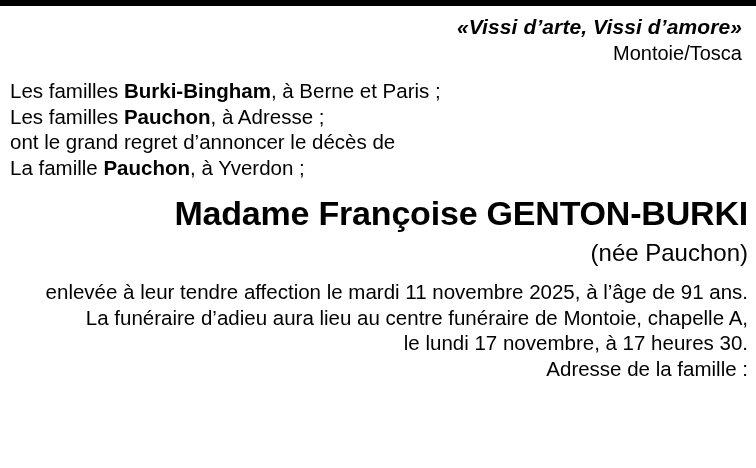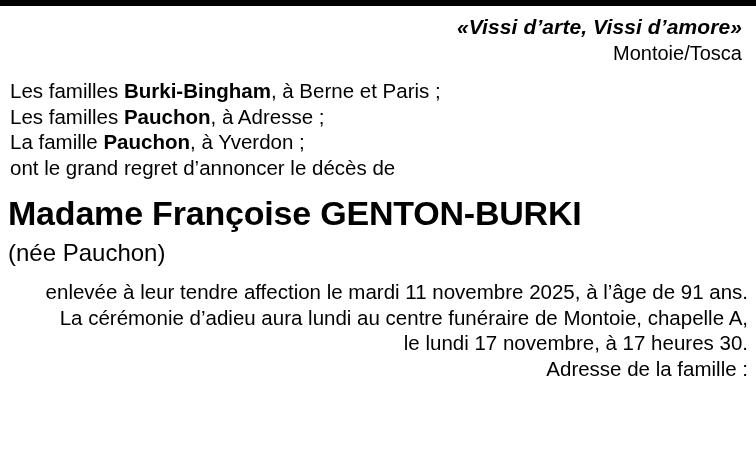--- a/index.html
+++ b/index.html
@@ -53,21 +53,21 @@
   }
   .families div {
     font-size: 20.5px;
     line-height: 25.5px;
     white-space: nowrap;
   }
   .families b {
     font-weight: bold;
   }
   .name-block {
-    text-align: left;
+    text-align: right;
     margin-top: 12px;
   }
   .deceased-name {
     font-size: 34px;
     font-weight: bold;
     line-height: 42px;
     letter-spacing: -0.2px;
     white-space: nowrap;
   }
   .maiden-name {
@@ -97,29 +97,29 @@
   <div class="top-rule"></div>
 
   <div class="epigraph">
     <div class="epigraph-quote">«Vissi d’arte, Vissi d’amore»</div>
     <div class="epigraph-source">Montoie/Tosca</div>
   </div>
 
   <div class="families">
     <div><span>Les familles </span><b>Burki-Bingham</b><span>, à Berne et Paris ;</span></div>
     <div><span>Les familles </span><b>Pauchon</b><span>, à Adresse ;</span></div>
+    <div>ont le grand regret d’annoncer le décès de</div>
     <div><span>La famille </span><b>Pauchon</b><span>, à Yverdon ;</span></div>
-    <div>ont le grand regret d’annoncer le décès de</div>
   </div>
 
   <div class="name-block">
     <div class="deceased-name">Madame Françoise GENTON-BURKI</div>
     <div class="maiden-name">(née Pauchon)</div>
   </div>
 
   <div class="details">
     <div>enlevée à leur tendre affection le mardi 11 novembre 2025, à l’âge de 91 ans.</div>
-    <div>La cérémonie d’adieu aura lundi au centre funéraire de Montoie, chapelle A,</div>
+    <div>La funéraire d’adieu aura lieu au centre funéraire de Montoie, chapelle A,</div>
     <div>le lundi 17 novembre, à 17 heures 30.</div>
     <div>Adresse de la famille :</div>
   </div>
 
 </div>
 
 </body></html>

